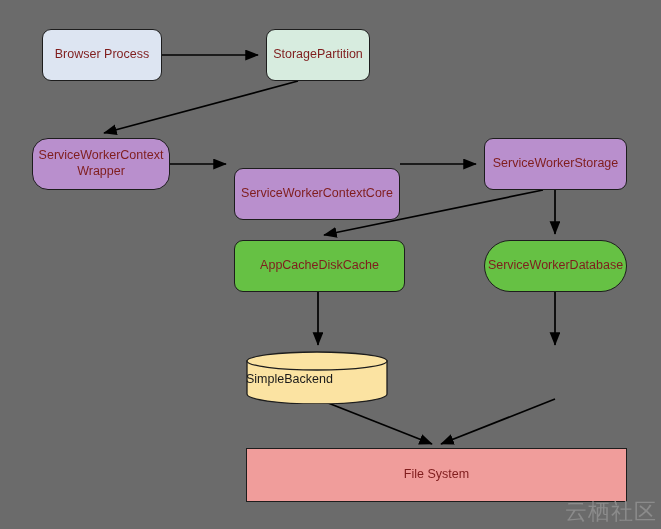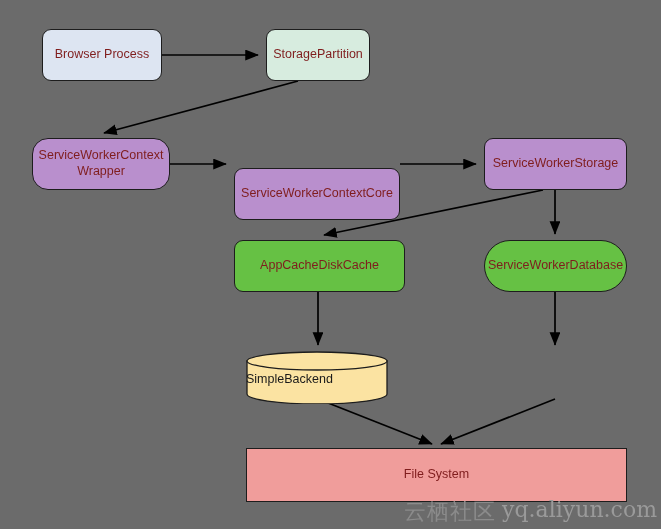--- a/index.html
+++ b/index.html
@@ -198,16 +198,15 @@
     <span class="cyl-label">SimpleBackend</span>
   </div>
 
 
   <div class="node n-filesystem">
     <span class="node-label">File System</span>
   </div>
 
   <div id="watermark">
     <span class="wm-cn">云栖社区</span>
-    <span class="wm-url">yq.aliyun.com</span>
   </div>
 
 </div>
 
 </body></html>

